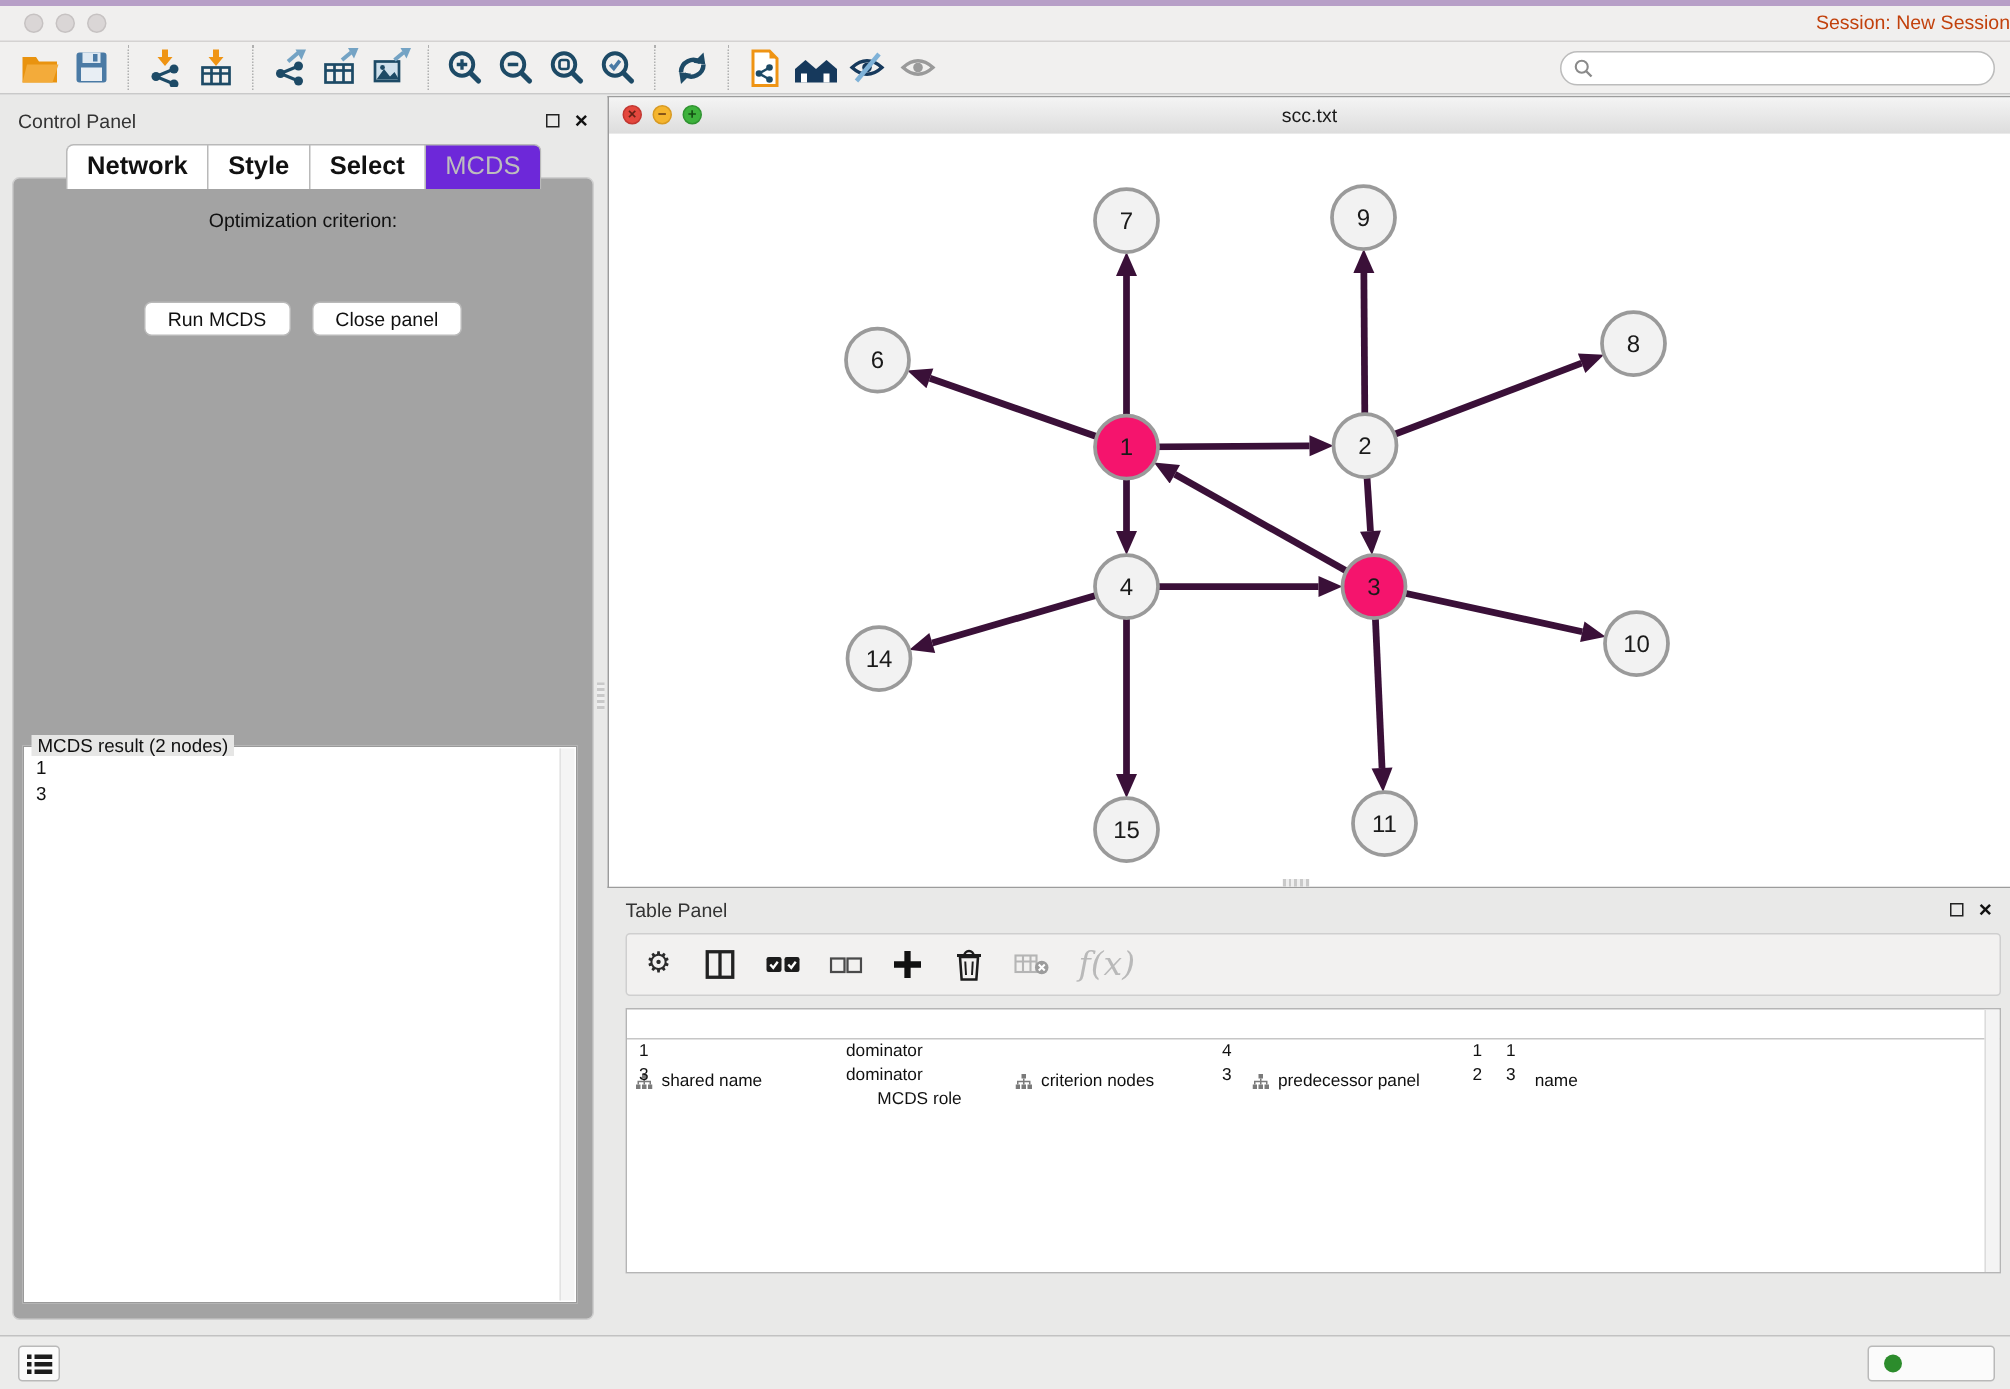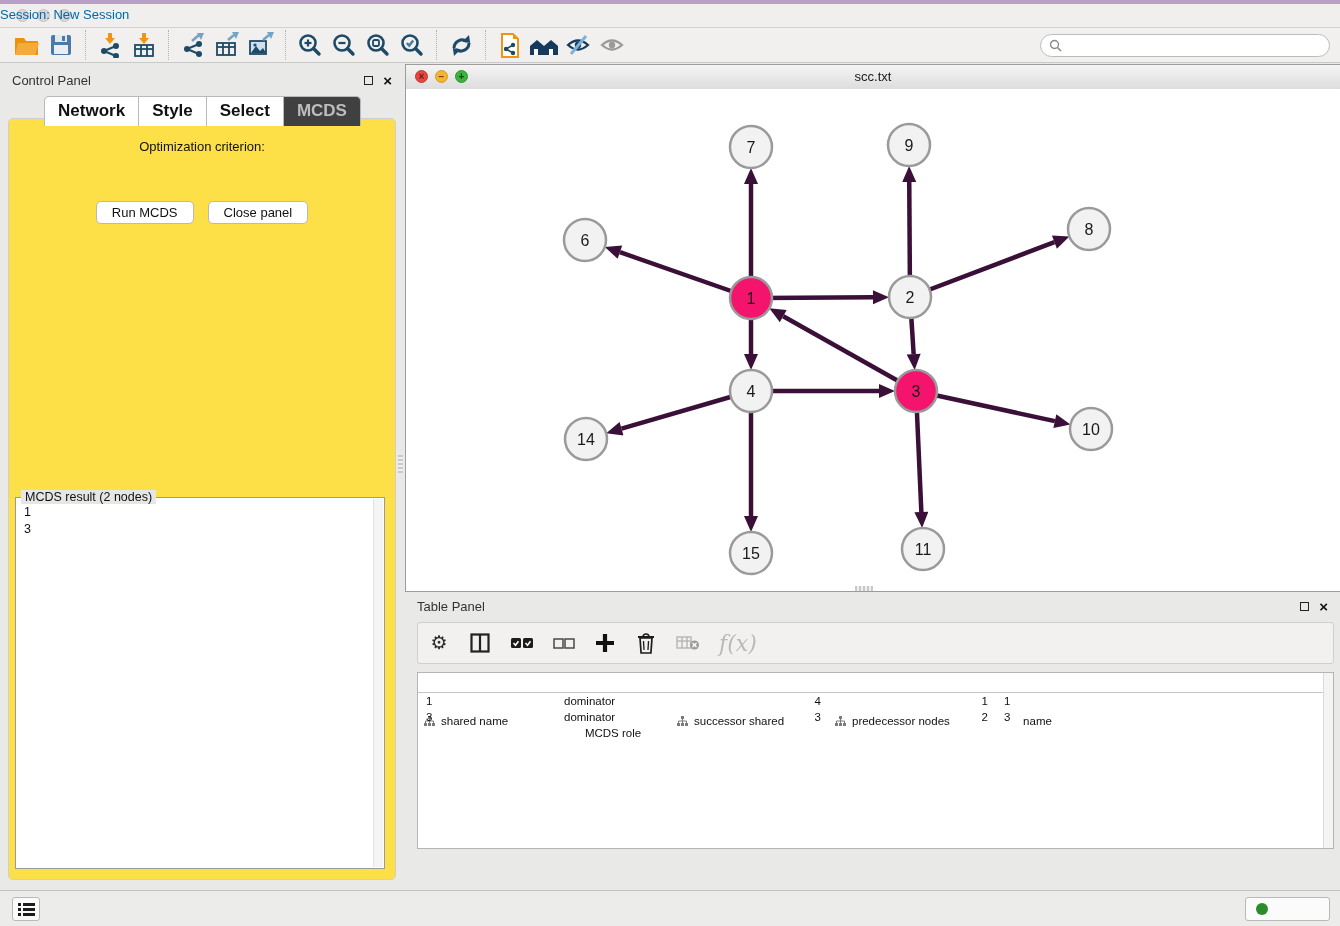--- a/index.html
+++ b/index.html
@@ -4,43 +4,43 @@
 <style>
   html,body{margin:0;padding:0;}
   body{width:1340px;height:926px;overflow:hidden;font-family:"Liberation Sans",sans-serif;background:#e9e9e8;}
   .app{position:relative;width:1340px;height:926px;background:#e9e9e8;}
 
   
   .purple-strip{position:absolute;top:0;left:0;right:0;height:4px;background:#b79fc7;}
   .titlebar{position:absolute;top:4px;left:0;right:0;height:23px;background:#f0efee;border-bottom:1px solid #d4d2d1;}
   .lights{position:absolute;left:16px;top:5px;display:flex;gap:8px;}
   .light{width:13px;height:13px;border-radius:50%;background:#dad6d6;border:1px solid #c6c2c2;box-sizing:border-box;}
-  .title-text{position:absolute;left:0;right:0;top:3px;text-align:left;color:#0369a1;font-size:13px;}
+  .title-text{position:absolute;left:0;right:0;top:3px;text-align:right;color:#c2410c;font-size:13px;}
 
   .toolbar{position:absolute;top:28px;left:0;right:0;height:35px;background:#f1f0ef;border-bottom:1px solid #c9c9c9;display:flex;align-items:center;padding:0 10px;box-sizing:border-box;}
   .tb-btn{width:34px;height:30px;display:flex;align-items:center;justify-content:center;flex:none;}
   .tb-sep{width:0;height:30px;border-left:1px dotted #b0b0b0;margin:0 7px;flex:none;}
   .search{margin-left:auto;width:290px;height:23px;border:1px solid #bcbcbc;border-radius:12px;background:#fff;display:flex;align-items:center;padding:0 8px;gap:5px;box-sizing:border-box;}
   .search input{border:none;outline:none;flex:1;font-size:12px;background:transparent;font-family:"Liberation Sans",sans-serif;}
 
   
   .panel-header-title{font-size:13px;color:#333;}
   .float-ic{width:9px;height:9px;border:1.5px solid #222;display:inline-block;box-sizing:border-box;}
   .close-ic{font-size:15px;font-weight:900;color:#111;line-height:9px;}
 
   
   .cp{position:absolute;left:8px;top:70px;width:388px;height:810px;}
   .cp-head{position:absolute;top:0;left:4px;right:4px;height:20px;display:flex;align-items:center;}
   .cp-head .panel-header-title{flex:1;}
   .cp-tabs{position:absolute;top:26px;left:0;right:0;display:flex;justify-content:center;z-index:2;}
   .cp-tab{border:1px solid #b9b9b9;border-bottom:none;background:#fff;font-size:17px;font-weight:bold;color:#111;padding:4px 13px 5px;margin-right:-1px;}
   .cp-tab:first-child{border-top-left-radius:5px;}
   .cp-tab:last-child{border-top-right-radius:5px;}
-  .cp-tab.selected{background:#404040;color:#bdbdbd;font-weight:bold;}
-  .cp-content{position:absolute;top:48px;left:0;right:0;bottom:0;background:#fde047;border:1px solid #cfcfcf;border-radius:5px;}
+  .cp-tab.selected{background:#6d28d9;color:#bdbdbd;font-weight:normal;}
+  .cp-content{position:absolute;top:48px;left:0;right:0;bottom:0;background:#a3a3a3;border:1px solid #cfcfcf;border-radius:5px;}
   .opt-label{position:absolute;top:20px;left:0;right:0;text-align:center;font-size:13px;color:#111;}
   .criterion{position:absolute;top:48px;left:37px;right:37px;height:22px;background:#fff;border:1px solid #b5b5b5;border-radius:5px;display:flex;align-items:center;padding:0 10px;box-sizing:border-box;font-size:13px;color:#111;}
   .criterion .spin{margin-left:auto;display:flex;flex-direction:column;gap:2px;}
   .criterion .spin i{width:0;height:0;border-left:4px solid transparent;border-right:4px solid transparent;display:block;}
   .criterion .spin .up{border-bottom:5px solid #555;}
   .criterion .spin .dn{border-top:5px solid #555;}
   .cp-buttons{position:absolute;top:82px;left:0;right:0;display:flex;justify-content:center;gap:14px;}
   .btn{background:#fff;border:1px solid #b9b9b9;border-radius:5px;font-size:13px;color:#111;padding:3px 15px;font-family:"Liberation Sans",sans-serif;}
   .result-box{position:absolute;left:6px;right:10px;top:378px;bottom:10px;background:#fff;border:1px solid #9a9a9a;}
   .result-label{position:absolute;top:-8px;left:5px;background:#e6e6e5;padding:0 4px;font-size:12.5px;color:#111;text-align:right;}
@@ -474,35 +474,35 @@
               <g fill="#7a7a7a">
                 <rect x="4" y="0" width="3" height="3"></rect>
                 <rect x="0" y="7" width="3" height="3"></rect>
                 <rect x="4" y="7" width="3" height="3"></rect>
                 <rect x="8" y="7" width="3" height="3"></rect>
               </g>
               <g stroke="#7a7a7a" stroke-width="1">
                 <path d="M5.5 3v2M1.5 7V5h8v2M5.5 5v2" fill="none"></path>
               </g>
             </svg>
-            <span>successor shared</span>
+            <span>criterion nodes</span>
           </div>
           <div class="th-cell" style="width: 167px;">
             <svg width="11" height="11" viewBox="0 0 11 11">
               <g fill="#7a7a7a">
                 <rect x="4" y="0" width="3" height="3"></rect>
                 <rect x="0" y="7" width="3" height="3"></rect>
                 <rect x="4" y="7" width="3" height="3"></rect>
                 <rect x="8" y="7" width="3" height="3"></rect>
               </g>
               <g stroke="#7a7a7a" stroke-width="1">
                 <path d="M5.5 3v2M1.5 7V5h8v2M5.5 5v2" fill="none"></path>
               </g>
             </svg>
-            <span>predecessor nodes</span>
+            <span>predecessor panel</span>
           </div>
           <div class="th-cell center" style="width: 84px;">
             <span>name</span>
           </div>
         </div>
       <div id="tbl-body">
           <div class="tbl-row">
             <div class="td-cell" style="width: 138px; text-align: left;">1</div>
             <div class="td-cell" style="width: 115px; text-align: left;">dominator</div>
             <div class="td-cell" style="width: 158px; text-align: right;">4</div>

